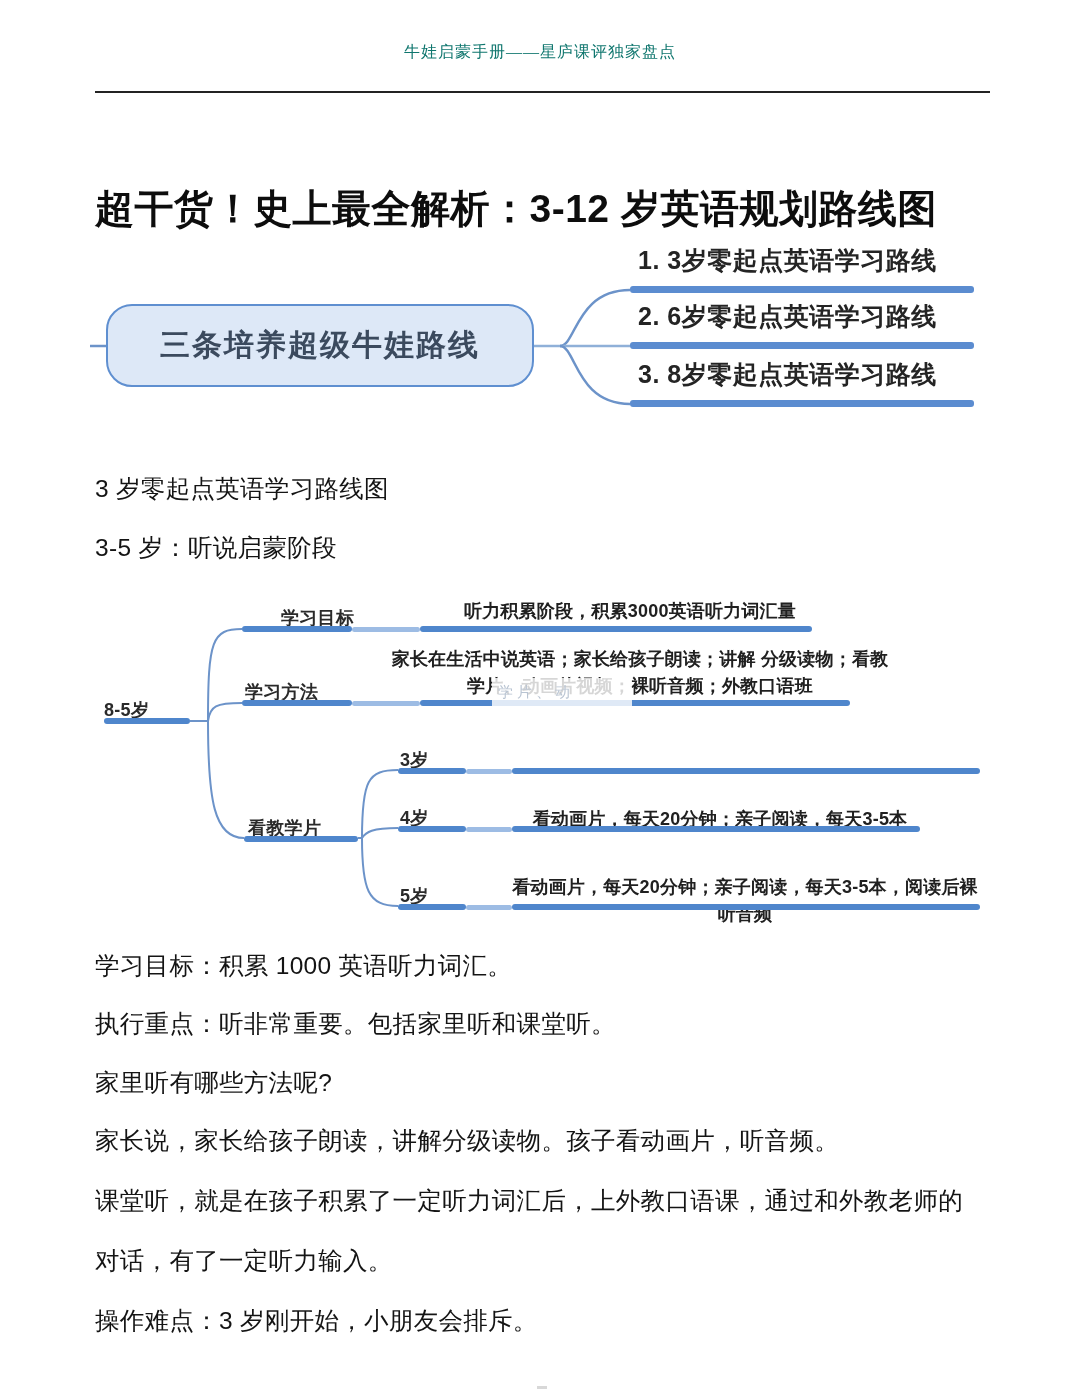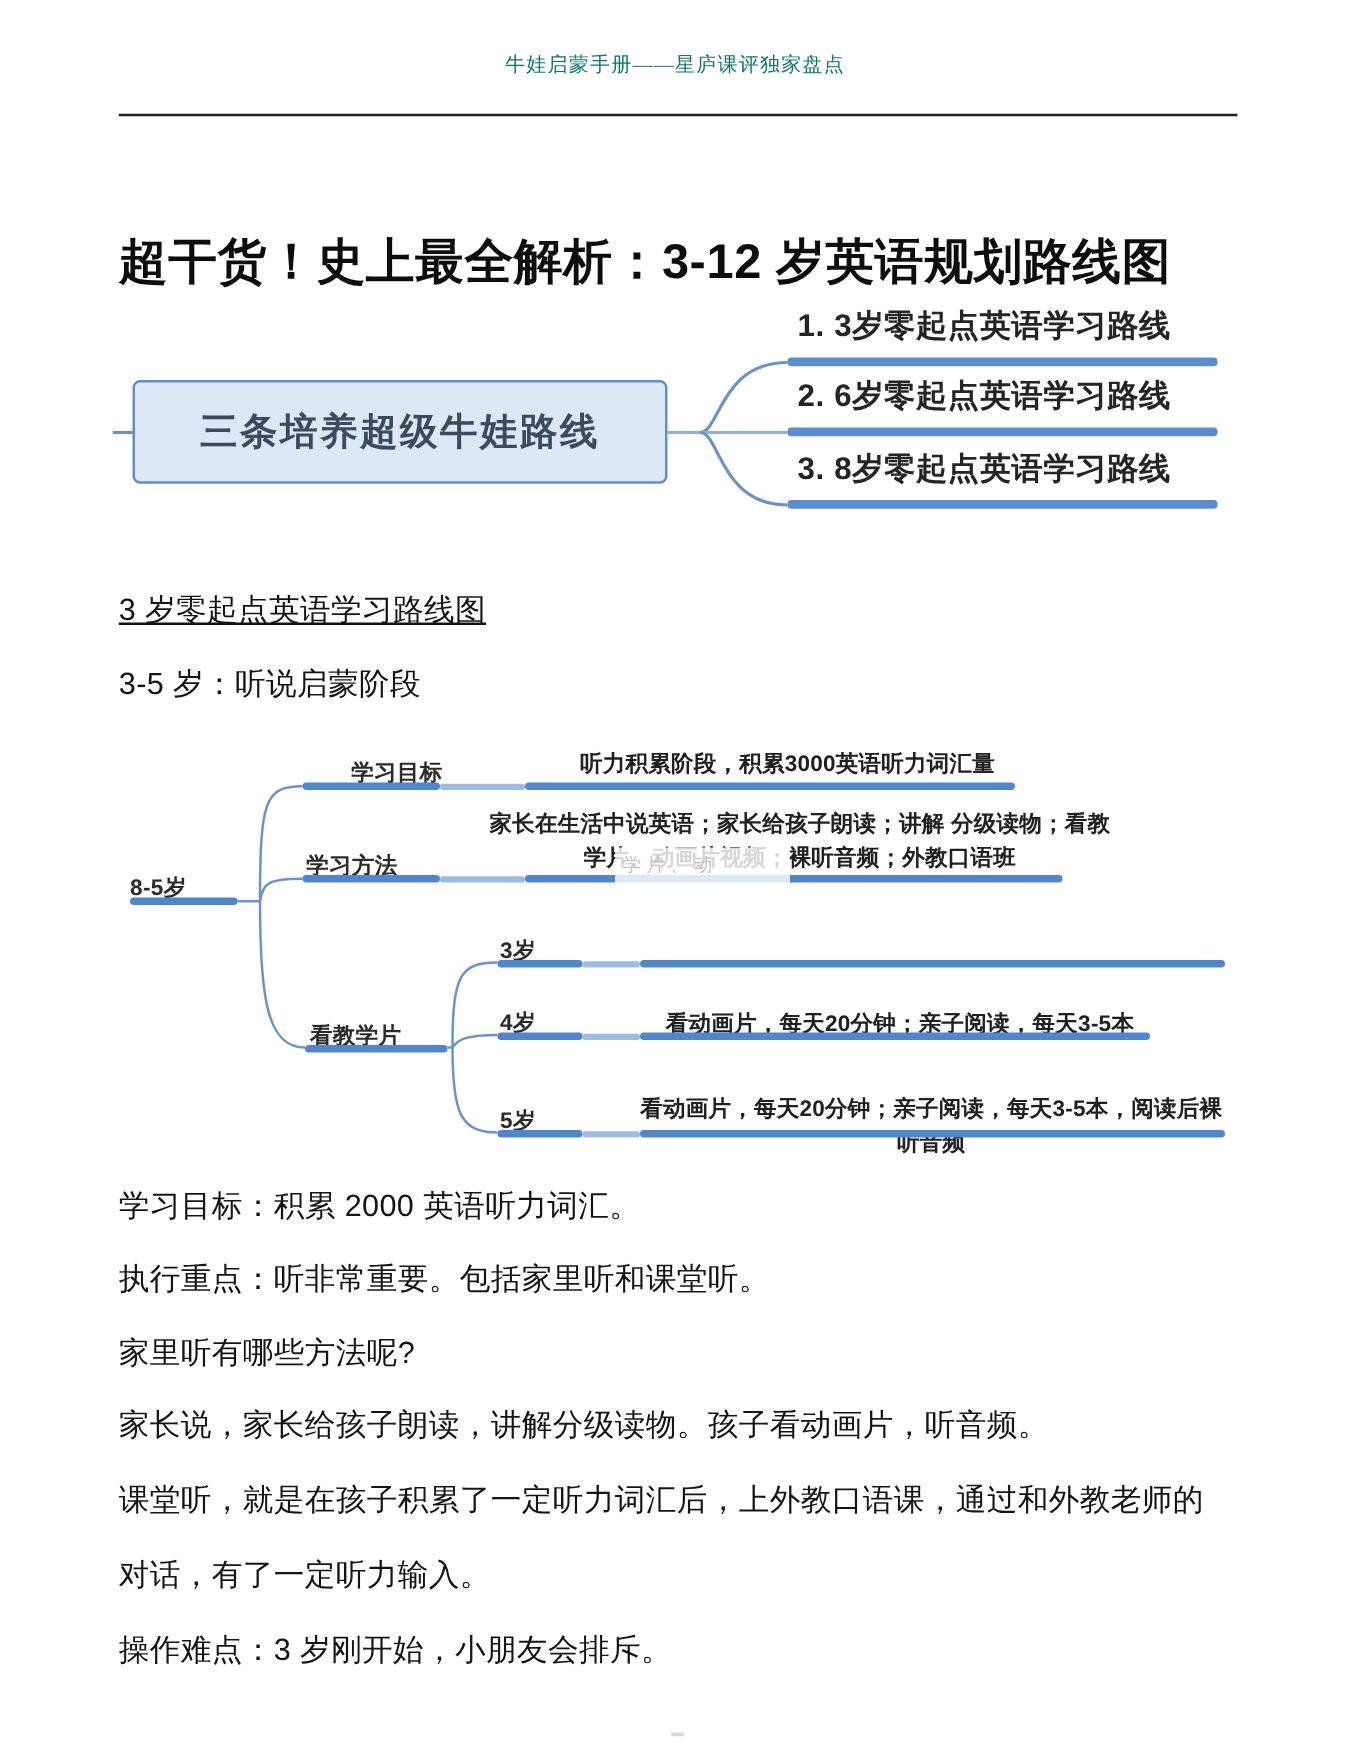--- a/index.html
+++ b/index.html
@@ -72,21 +72,21 @@
 
   .mm1-rootbox {
     position: absolute;
     left: 16px;
     top: 72px;
     width: 428px;
     height: 83px;
     box-sizing: border-box;
     background: #dde8f7;
     border: 2.5px solid #5f8fd0;
-    border-radius: 6px;
+    border-radius: 26px;
     display: flex;
     align-items: center;
     justify-content: center;
   }
   .mm1-rootbox span {
     font-size: 30px;
     font-weight: 600;
     color: #3b4a5e;
     letter-spacing: 2px;
   }
@@ -204,21 +204,21 @@
   </div>
   <div class="mm1-bar" style="left:540px; top:110px; width:344px;"></div>
 
   <div class="mm1-branch-label" style="left:548px; top:126px;">
     <span>3.</span>
     <span>8岁零起点英语学习路线</span>
   </div>
   <div class="mm1-bar" style="left:540px; top:168px; width:344px;"></div>
 </div>
 
-<div class="para" style="top:468px;text-decoration:underline;">3 岁零起点英语学习路线图</div>
+<div class="para" style="top:468px;">3 岁零起点英语学习路线图</div>
 <div class="para" style="top:527px;">3-5 岁：听说启蒙阶段</div>
 
 <div class="mm2">
   <svg width="910" height="340" viewBox="0 0 910 340">
 
     <path d="M100,131 L118,131" stroke="#6c93c9" stroke-width="2" fill="none"></path>
 
     <path d="M118,131 C118,50 122,39 152,39" stroke="#6c93c9" stroke-width="2" fill="none"></path>
 
     <path d="M118,131 C120,116 126,113 152,113" stroke="#6c93c9" stroke-width="2" fill="none"></path>
@@ -266,21 +266,21 @@
   <div class="mm2-label" style="left:310px; top:294px;">5岁</div>
   <div class="mm2-bar" style="left:308px; top:314px; width:68px;"></div>
   <div class="mm2-bar pale thin" style="left:376px; top:315px; width:46px;"></div>
   <div class="mm2-text" style="left:420px; top:284px; width:470px;">看动画片，每天20分钟；亲子阅读，每天3-5本，阅读后裸听音频</div>
   <div class="mm2-bar" style="left:422px; top:314px; width:468px;"></div>
 </div>
 
 <div class="watermark"></div>
 <div class="watermark-mark">学片、动</div>
 
-<div class="para" style="top:945px;">学习目标：积累 2000 英语听力词汇。</div>
+<div class="para" style="top:945px;">学习目标：积累 1000 英语听力词汇。</div>
 <div class="para" style="top:1003px;">执行重点：听非常重要。包括家里听和课堂听。</div>
 <div class="para" style="top:1062px;">家里听有哪些方法呢?</div>
 <div class="para" style="top:1120px;">家长说，家长给孩子朗读，讲解分级读物。孩子看动画片，听音频。</div>
 <div class="para" style="top:1180px;">课堂听，就是在孩子积累了一定听力词汇后，上外教口语课，通过和外教老师的</div>
 <div class="para" style="top:1240px;">对话，有了一定听力输入。</div>
 <div class="para" style="top:1300px;">操作难点：3 岁刚开始，小朋友会排斥。</div>
 
 <div class="page-foot-mark"></div>
 
 </body></html>

